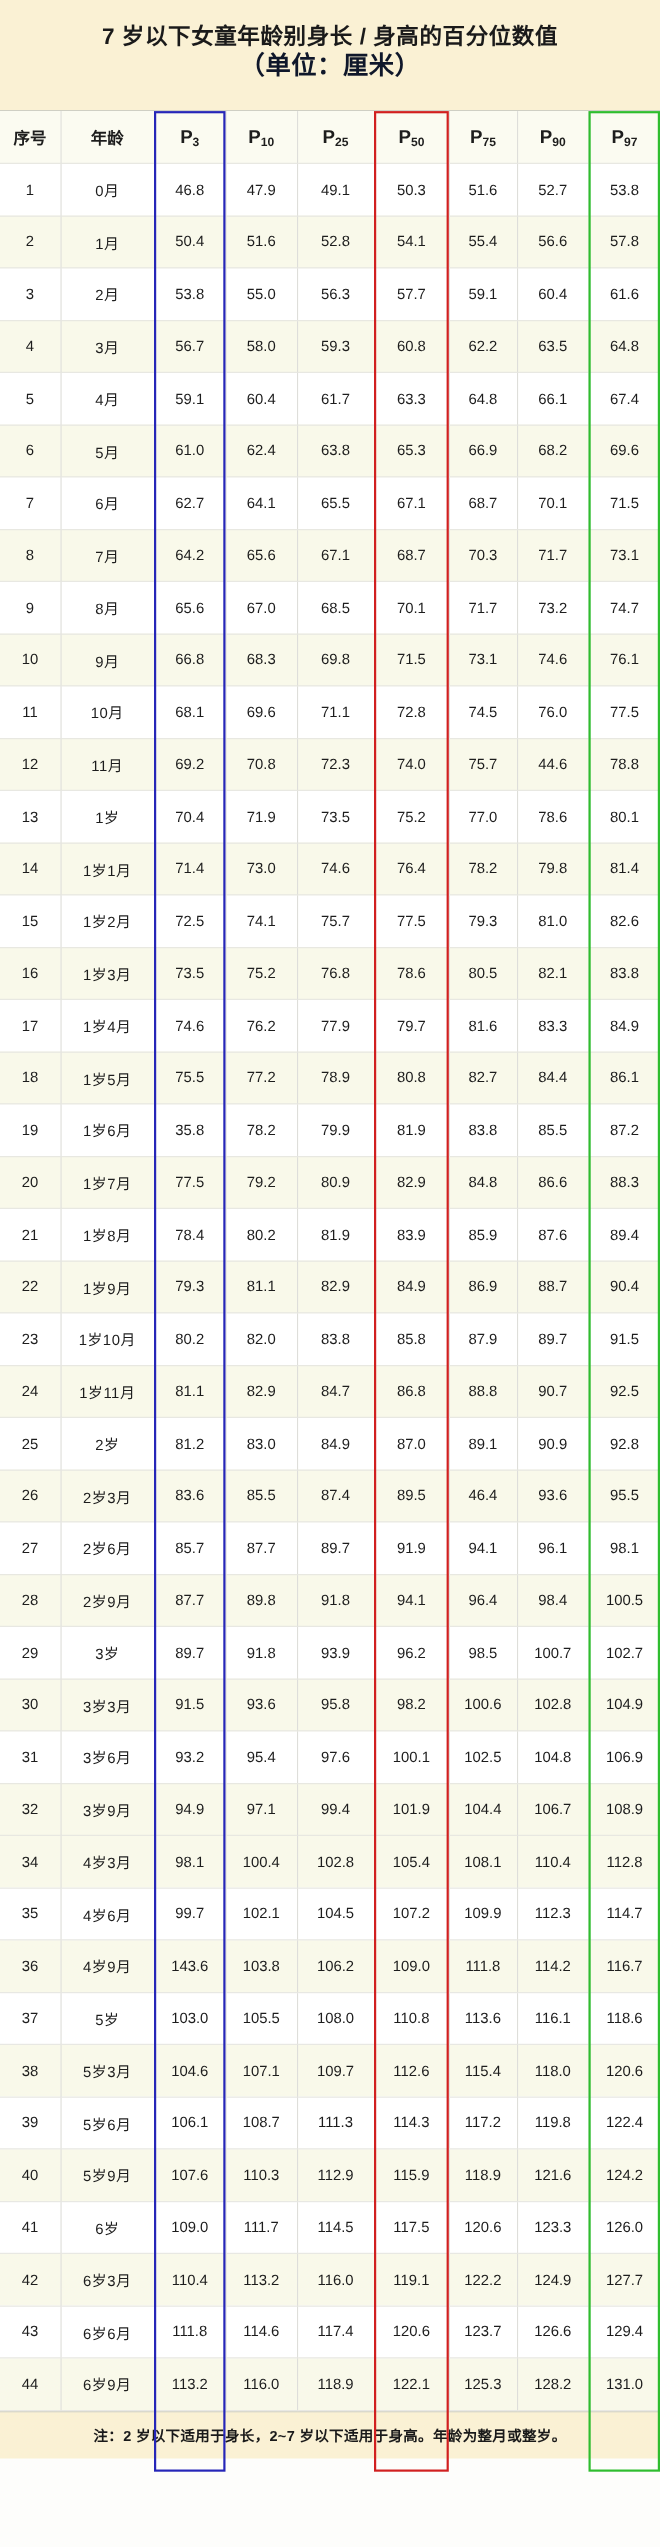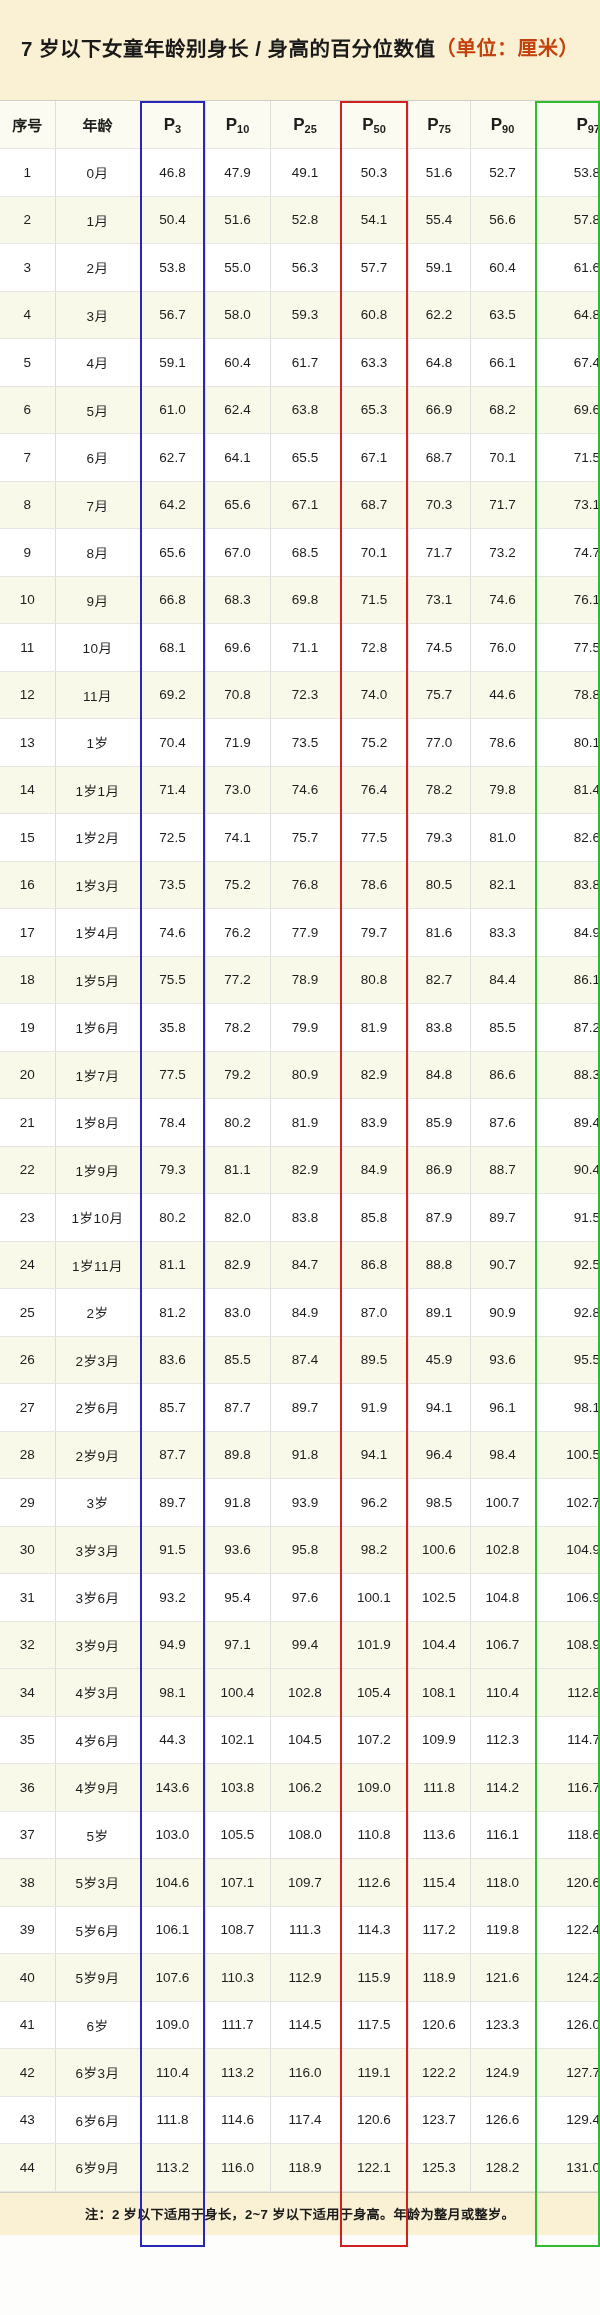--- a/index.html
+++ b/index.html
@@ -20,39 +20,40 @@
   }
 
   
   .title-banner{
     background:#faf1d4;
     border-bottom:1px solid #cfcfc4;
     padding:14px 18px 16px 18px;
     box-sizing:border-box;
     height:101px;
     display:flex;
-    flex-direction:row;
+    flex-direction:column;
     align-items:center;
     justify-content:center;
   }
   .title-line1{
     font-size:20.5px;
     font-weight:bold;
     color:#1a1a1a;
     letter-spacing:0.5px;
     white-space:nowrap;
     line-height:1.28;
   }
   .title-line2{
-    font-size:20px;
+    font-size:23px;
     font-weight:bold;
-    color:#c2410c;
+    color:#0f172a;
     letter-spacing:0.5px;
     white-space:nowrap;
     line-height:1.28;
+    font-family:Liberation Mono, monospace;
   }
 
   
   .tbl-wrap{position:relative;border-radius:32px;}
   table.grid{
     width:600px;
     border-collapse:collapse;
     table-layout:fixed;
     font-size:13.5px;
     color:#1d1d1d;
@@ -68,21 +69,21 @@
 
   table.grid th, table.grid td{
     border-right:1px solid #dededa;
     border-bottom:1px solid #e6e6e0;
     text-align:center;
     vertical-align:middle;
     padding:0;
     height:47.5px;
     box-sizing:border-box;
   }
-  table.grid th:last-child, table.grid td:last-child{border-right:none;text-align:right;}
+  table.grid th:last-child, table.grid td:last-child{border-right:none;}
 
   thead th{
     background:#fbfbf1;
     height:51px;
     font-size:16px;
     font-weight:bold;
     border-bottom:1px solid #d6d6cc;
   }
   thead th .ptag{
     font-size:17px;
@@ -463,21 +464,21 @@
             <td class="val">90.9</td>
             <td class="val">92.8</td>
           </tr>
           <tr class="even">
             <td class="idx">26</td>
             <td class="age">2岁3月</td>
             <td class="val">83.6</td>
             <td class="val">85.5</td>
             <td class="val">87.4</td>
             <td class="val">89.5</td>
-            <td class="val">45.9</td>
+            <td class="val">46.4</td>
             <td class="val">93.6</td>
             <td class="val">95.5</td>
           </tr>
           <tr class="odd">
             <td class="idx">27</td>
             <td class="age">2岁6月</td>
             <td class="val">85.7</td>
             <td class="val">87.7</td>
             <td class="val">89.7</td>
             <td class="val">91.9</td>
@@ -547,21 +548,21 @@
             <td class="val">100.4</td>
             <td class="val">102.8</td>
             <td class="val">105.4</td>
             <td class="val">108.1</td>
             <td class="val">110.4</td>
             <td class="val">112.8</td>
           </tr>
           <tr class="odd">
             <td class="idx">35</td>
             <td class="age">4岁6月</td>
-            <td class="val">44.3</td>
+            <td class="val">99.7</td>
             <td class="val">102.1</td>
             <td class="val">104.5</td>
             <td class="val">107.2</td>
             <td class="val">109.9</td>
             <td class="val">112.3</td>
             <td class="val">114.7</td>
           </tr>
           <tr class="even">
             <td class="idx">36</td>
             <td class="age">4岁9月</td>

